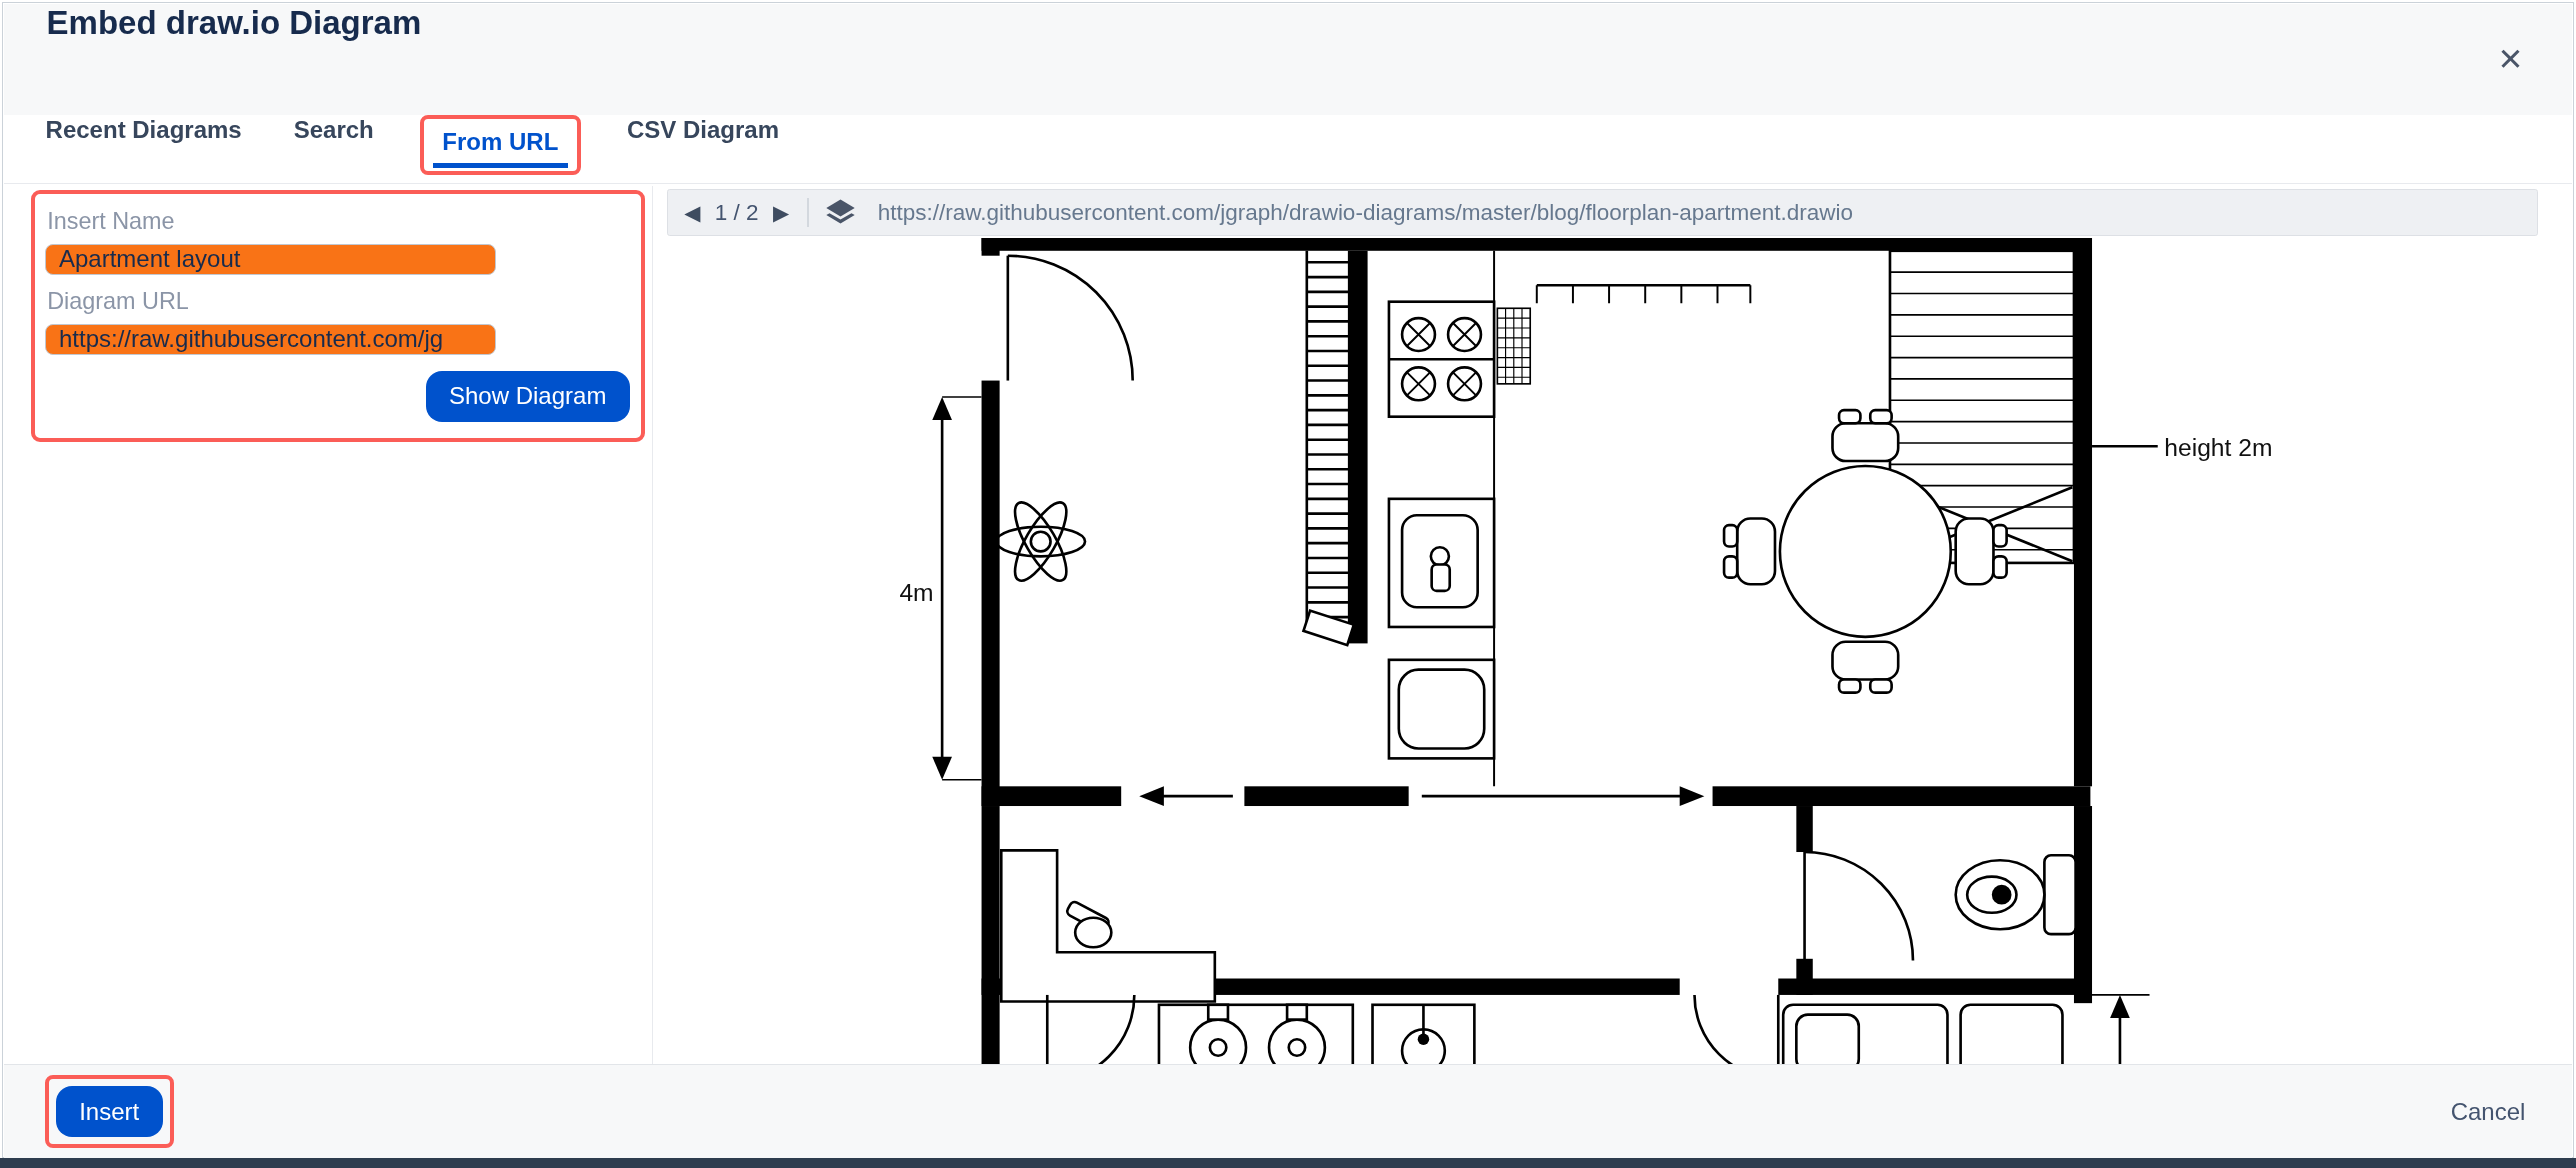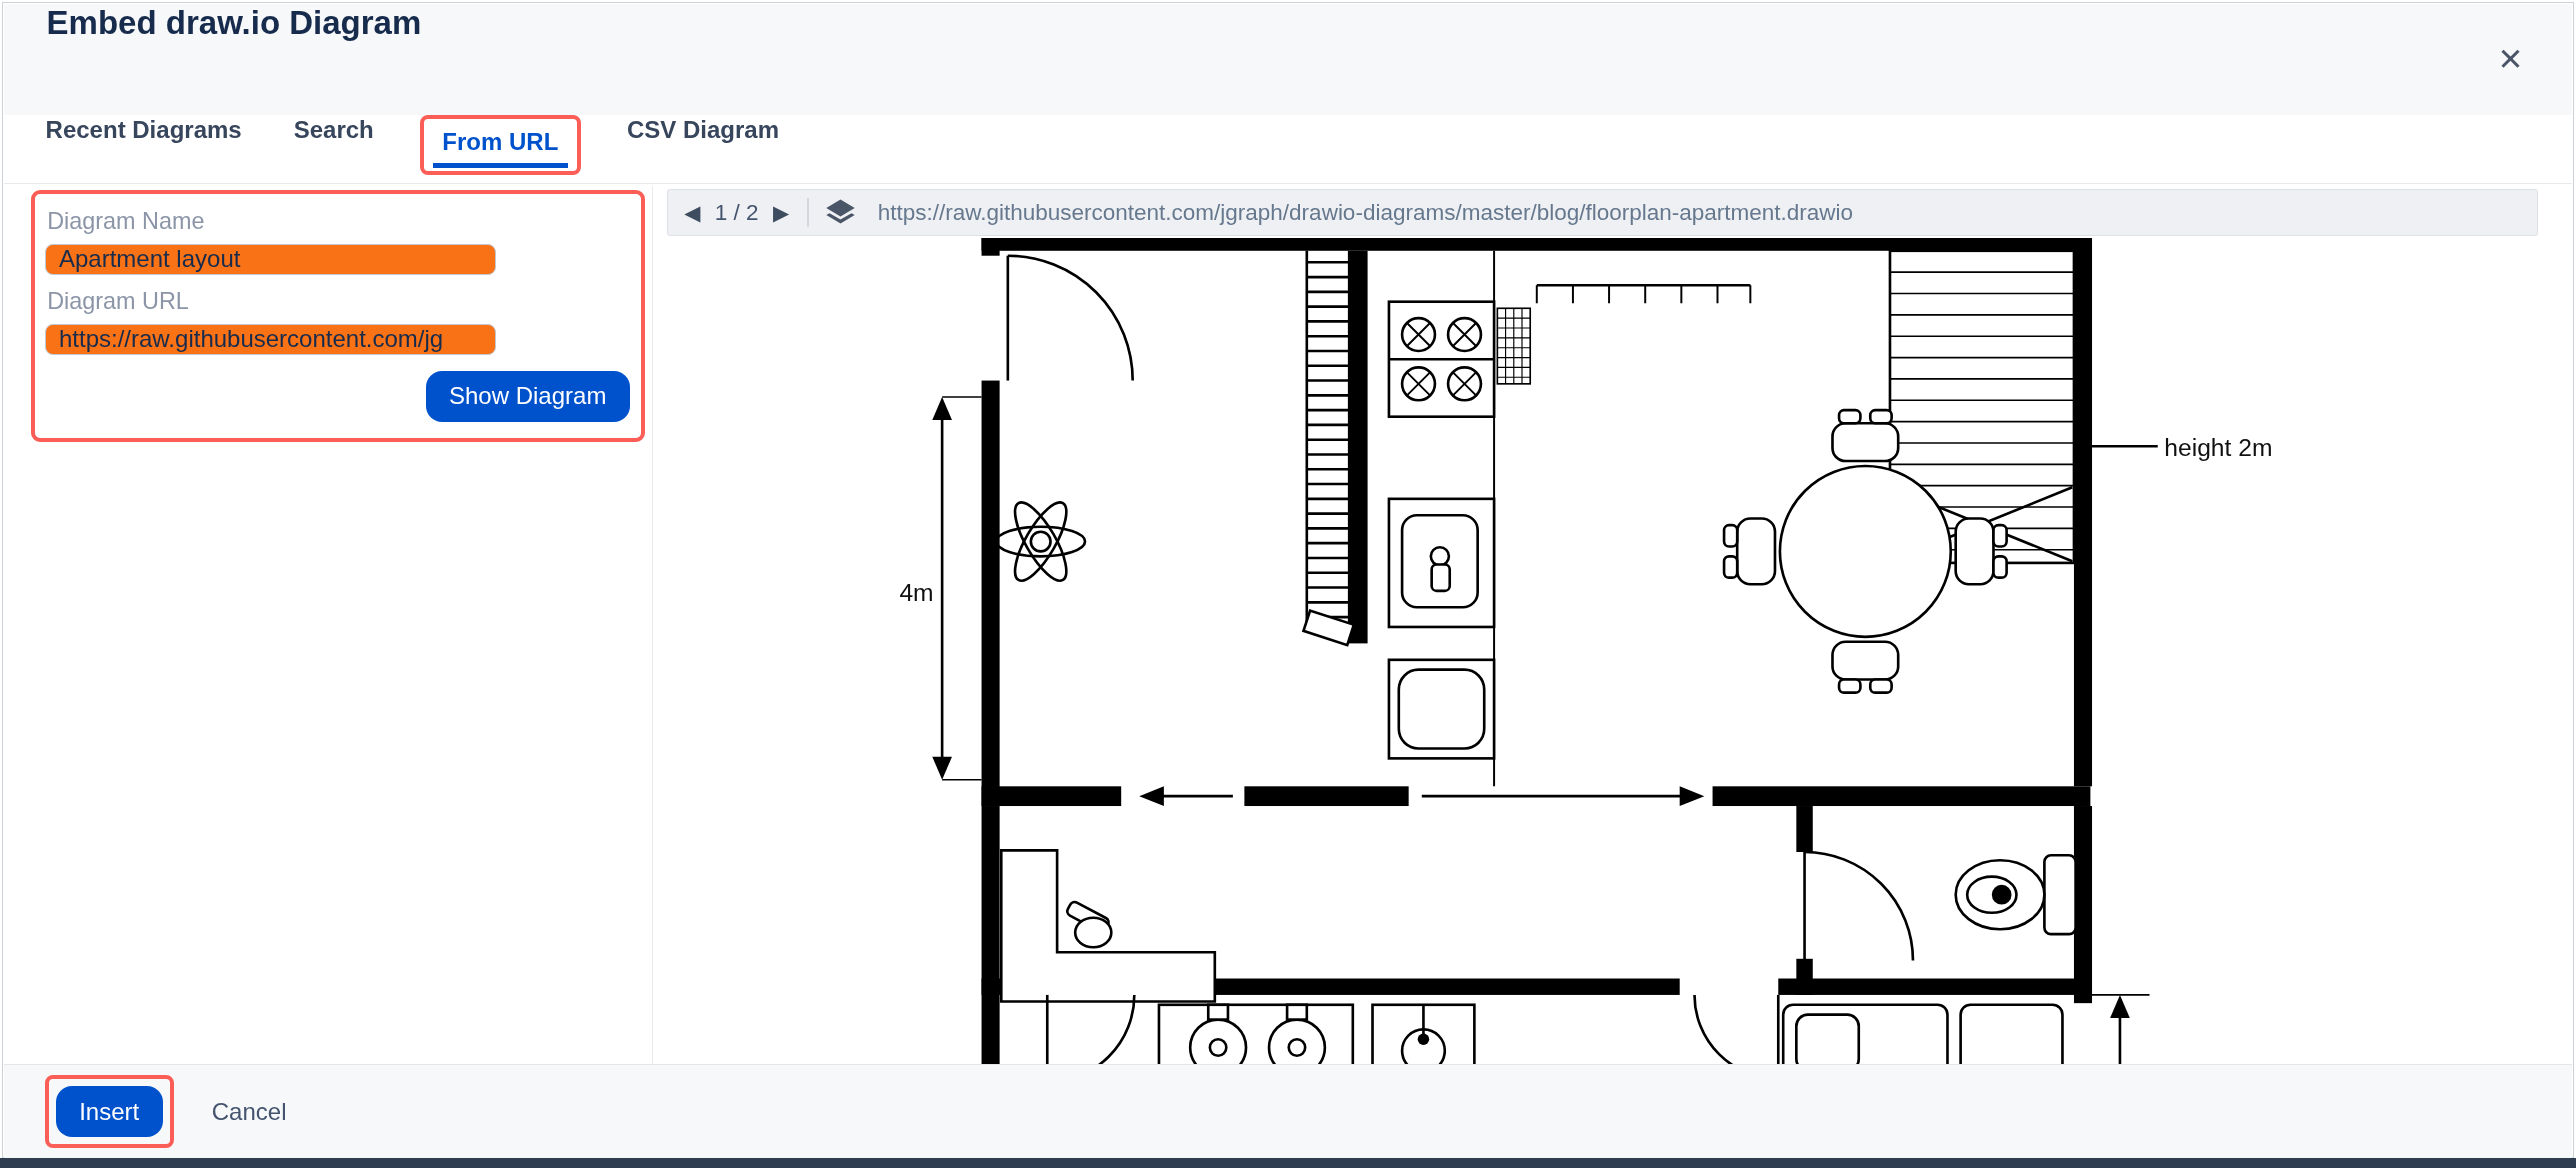--- a/index.html
+++ b/index.html
@@ -24,21 +24,21 @@
   .btn-primary{background:#0052cc;color:#fff;border:none;border-radius:16px;font-size:24px;font-weight:500;padding:11.7px 23.4px;font-family:inherit;cursor:pointer}
   .preview-toolbar{position:absolute;left:667px;top:189px;width:1871px;height:47px;background:#eef0f3;border:1.8px solid #dde0e5;border-radius:2.7px;display:flex;align-items:center;padding:0 14.4px;gap:12.6px}
   .nav-arrow{font-size:21px;color:#3e4c60;background:none;border:none;padding:0 1.8px;cursor:pointer;font-family:inherit}
   .page-indicator{font-size:22.5px;color:#44546f}
   .vsep{width:1.8px;height:29px;background:#d3d8de;margin:0 3.6px}
   .layers-btn{background:none;border:none;padding:0;cursor:pointer;display:flex;align-items:center}
   .toolbar-url{font-size:22.5px;color:#66788e;white-space:nowrap;overflow:hidden;text-overflow:ellipsis;margin-left:9px}
   .preview-canvas{position:absolute;left:654px;top:238px;right:3.6px;bottom:104px;overflow:hidden;background:#fff}
   .floorplan{position:absolute;left:242px;top:-1.8px;width:1413px;height:846px}
   .floorplan text{font-family:"Liberation Sans",sans-serif;font-size:15px;fill:#111}
-  .footer{position:absolute;left:3.6px;right:3.6px;bottom:10px;height:94px;background:#f7f8f9;border-top:1.8px solid #e2e5e9;display:flex;align-items:center;justify-content:flex-start;padding:12px 41px}
+  .footer{position:absolute;left:3.6px;right:3.6px;bottom:10px;height:94px;background:#f7f8f9;border-top:1.8px solid #e2e5e9;display:flex;align-items:center;justify-content:space-between;padding:12px 41px}
   .insert-annotation{border:4.5px solid #fb5d57;border-radius:8px;padding:7.2px;background:transparent}
   .cancel-link{font-size:24px;color:#44546f;margin-left:32px;cursor:pointer;text-decoration:none;background:none;border:none;font-family:inherit}
 </style>
 </head>
 <body>
 
 <div class="frame"></div>
 
 <header class="header">
   <div class="title">Embed draw.io Diagram</div>
@@ -50,21 +50,21 @@
   <button class="tab">Search</button>
   <div class="tab-annotation">
     <button class="tab active">From URL</button>
     <span class="underline"></span>
   </div>
   <button class="tab">CSV Diagram</button>
 </nav>
 
 <aside class="left-panel">
   <div class="form-annotation">
-    <label class="field-label">Diagram Name</label>
+    <label class="field-label">Insert Name</label>
     <input class="text-input" type="text" value="Apartment layout" style="">
     <label class="field-label spaced">Diagram URL</label>
     <input class="text-input" type="text" value="https://raw.githubusercontent.com/jg" style="">
     <div class="btn-row">
       <button class="btn-primary">Show Diagram</button>
     </div>
   </div>
 </aside>
 
 <div class="preview-toolbar">

